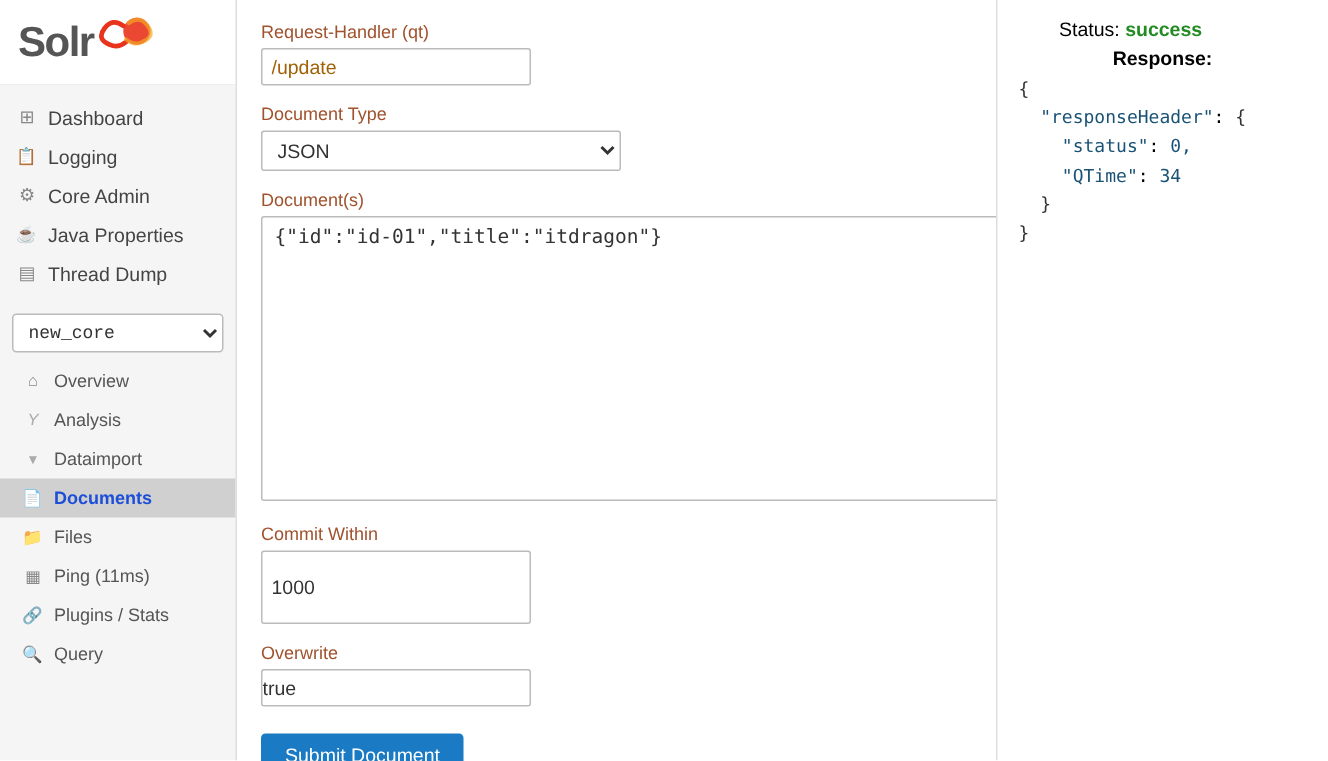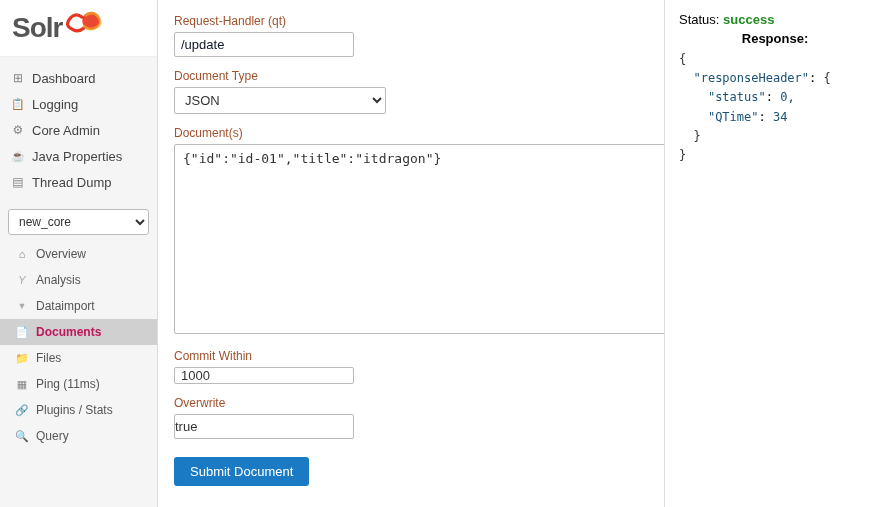--- a/index.html
+++ b/index.html
@@ -69,31 +69,32 @@
     }
 
     .core-selector select {
       width: 100%;
       padding: 4px 6px;
       border: 1px solid #bbb;
       border-radius: 3px;
       background: #fff;
       font-size: 12px;
       color: #333;
+      font-family: Liberation Mono, monospace;
     }
 
     .core-nav-item {
       display: flex;
       align-items: center;
       padding: 5px 10px 5px 14px;
       color: #555;
       cursor: pointer;
       font-size: 12px;
     }
-    .core-nav-item.active { background: #d0d0d0; color: #be185d; font-weight: bold; }
+    .core-nav-item.active { background: #d0d0d0; color: #1d4ed8; font-weight: bold; }
 
     .core-nav-item .nav-icon {
       width: 16px;
       height: 16px;
       margin-right: 6px;
       font-size: 11px;
       display: inline-flex;
       align-items: center;
       justify-content: center;
     }
@@ -130,25 +131,25 @@
       margin-bottom: 4px;
       font-weight: normal;
     }
 
     .field-input {
       width: 180px;
       padding: 4px 6px;
       border: 1px solid #bbb;
       border-radius: 2px;
       font-size: 13px;
-      color: #0f172a;
+      color: #a16207;
     }
 
     .field-select {
-      width: 212px;
+      width: 240px;
       padding: 4px 6px;
       border: 1px solid #bbb;
       border-radius: 2px;
       font-size: 13px;
       color: #333;
       background: #fff;
     }
 
     .field-textarea {
       width: 510px;
@@ -157,21 +158,21 @@
       border: 1px solid #bbb;
       border-radius: 2px;
       font-size: 13px;
       font-family: monospace;
       color: #333;
       resize: vertical;
     }
 
     .commit-input {
       width: 180px;
-      padding: 0 6px;
+      padding: 16px 6px;
       border: 1px solid #bbb;
       border-radius: 2px;
       font-size: 13px;
       color: #333;
     }
 
     .overwrite-input {
       width: 180px;
       padding: 4px 0;
       border: 1px solid #bbb;
@@ -189,20 +190,21 @@
       font-size: 13px;
       cursor: pointer;
       margin-top: 6px;
     }
 
     
     .status-line {
       font-family: Arial, sans-serif;
       font-size: 13px;
       margin-bottom: 4px;
+      margin-left: 27px;
     }
     .status-success { color: #228B22; font-weight: bold; }
     .response-label {
       font-family: Arial, sans-serif;
       font-size: 13px;
       font-weight: bold;
       margin-bottom: 4px;
       text-align: center;
     }
     .response-json {

